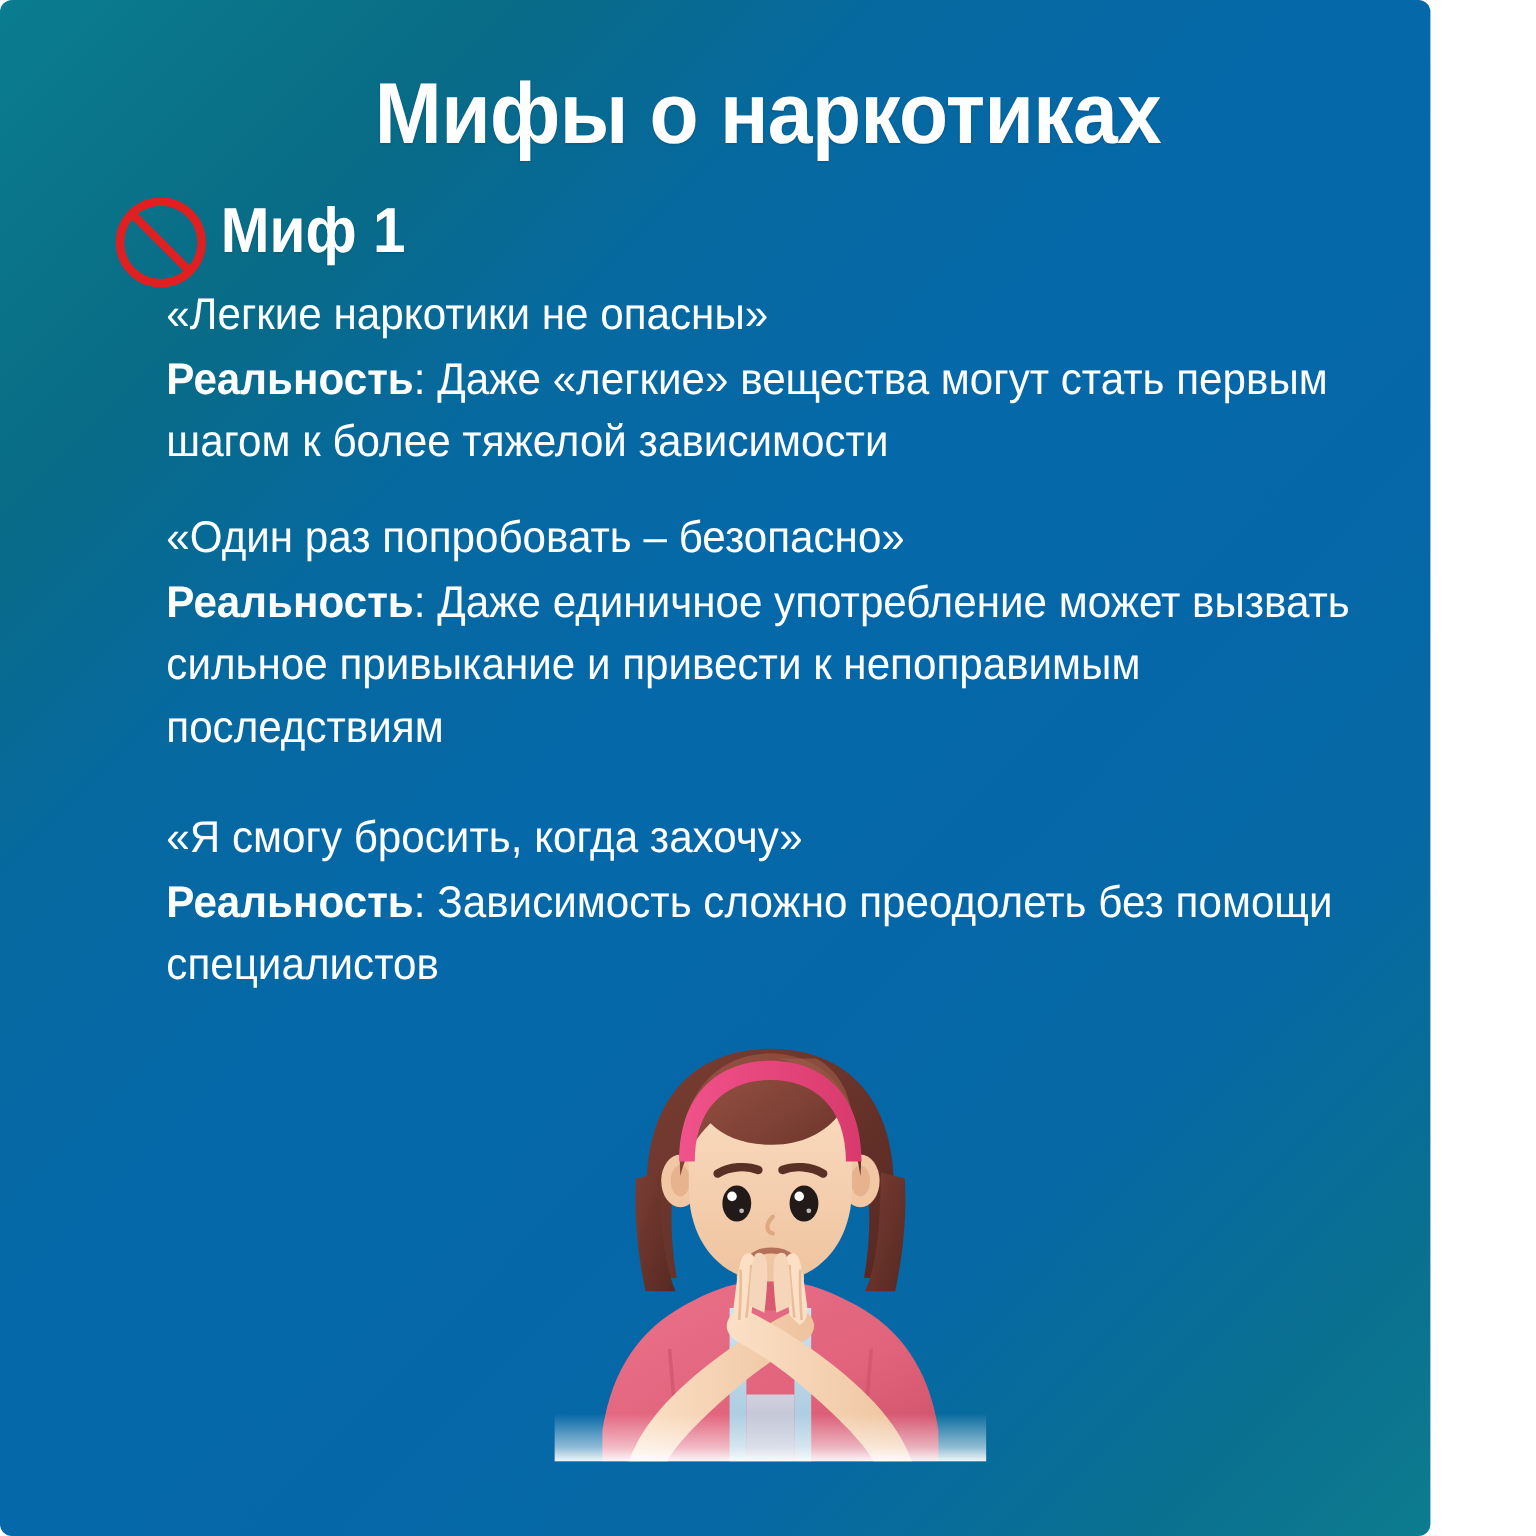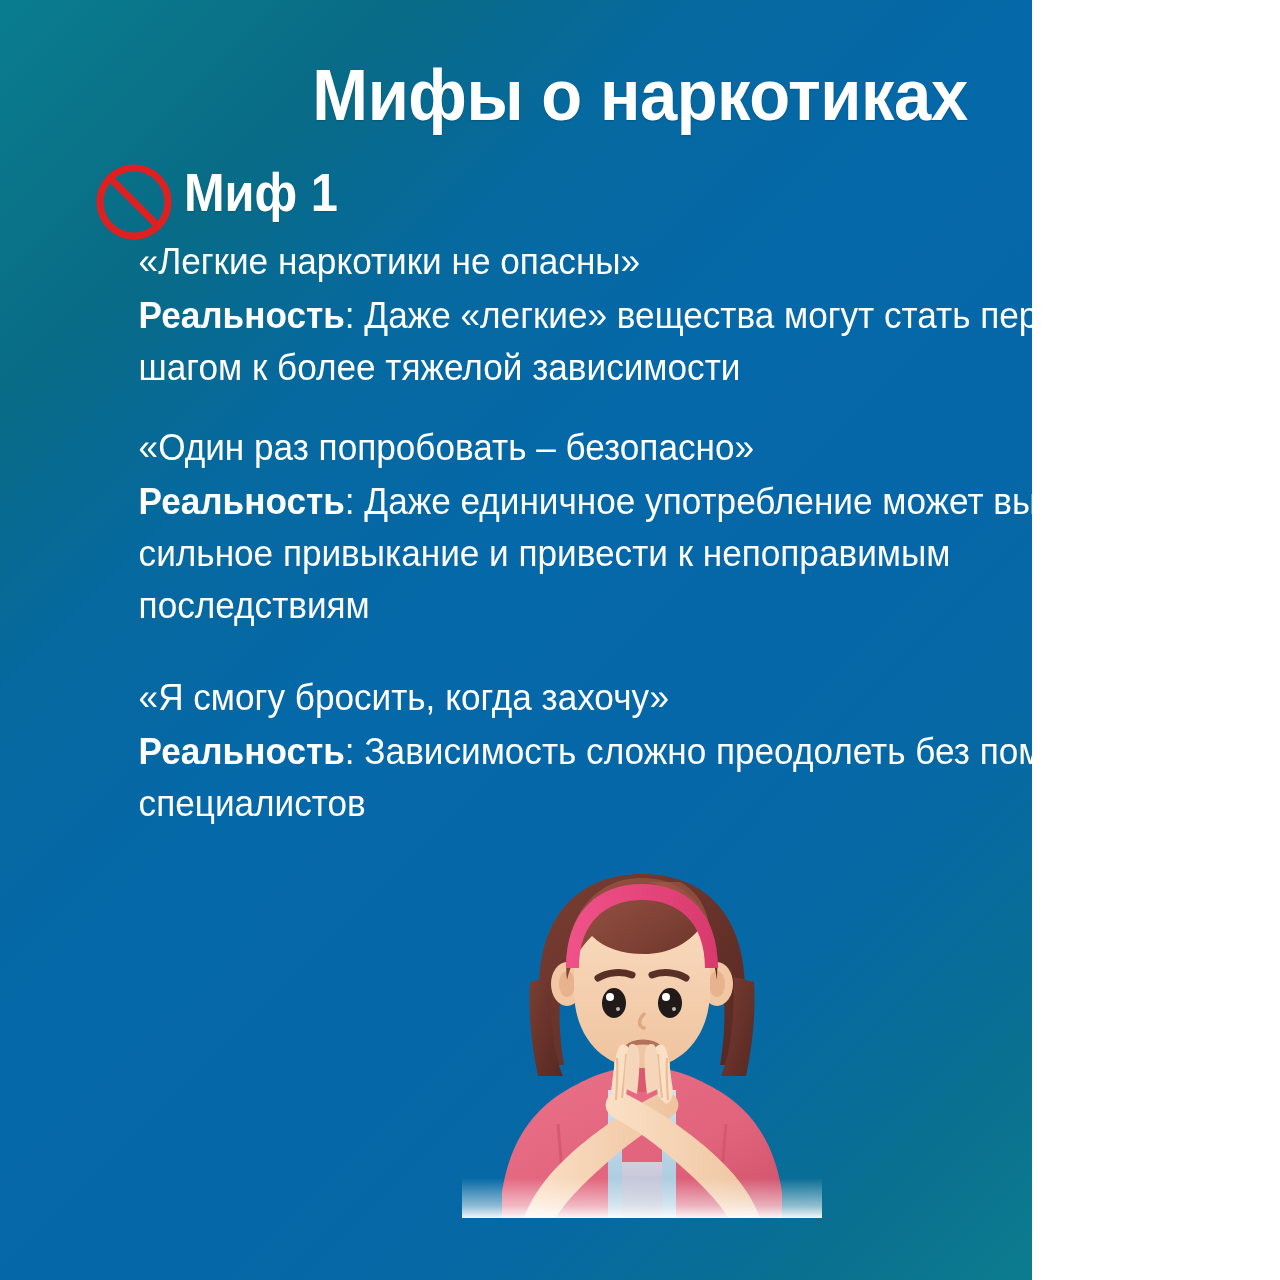--- a/index.html
+++ b/index.html
@@ -9,33 +9,34 @@
   }
   body {
     width: 1280px;
     height: 1280px;
     overflow: hidden;
     font-family: "Liberation Sans", sans-serif;
   }
 
   #poster {
     position: relative;
-    width: 1032px;
+    width: 1192px;
     height: 1280px;
     background: linear-gradient(135deg,
                 #0a7d90 0%,
                 #0a7489 9%,
                 #086b87 18%,
                 #06699f 30%,
                 #0568a9 46%,
                 #0567a8 62%,
                 #0669a4 76%,
                 #0a7090 90%,
                 #0d7c8f 100%);
     overflow: hidden;
+    border-radius: 10px;
   }
 
   
   #title {
     position: absolute;
     top: 56px;
     left: 0;
     width: 1280px;
     text-align: center;
     color: #ffffff;

